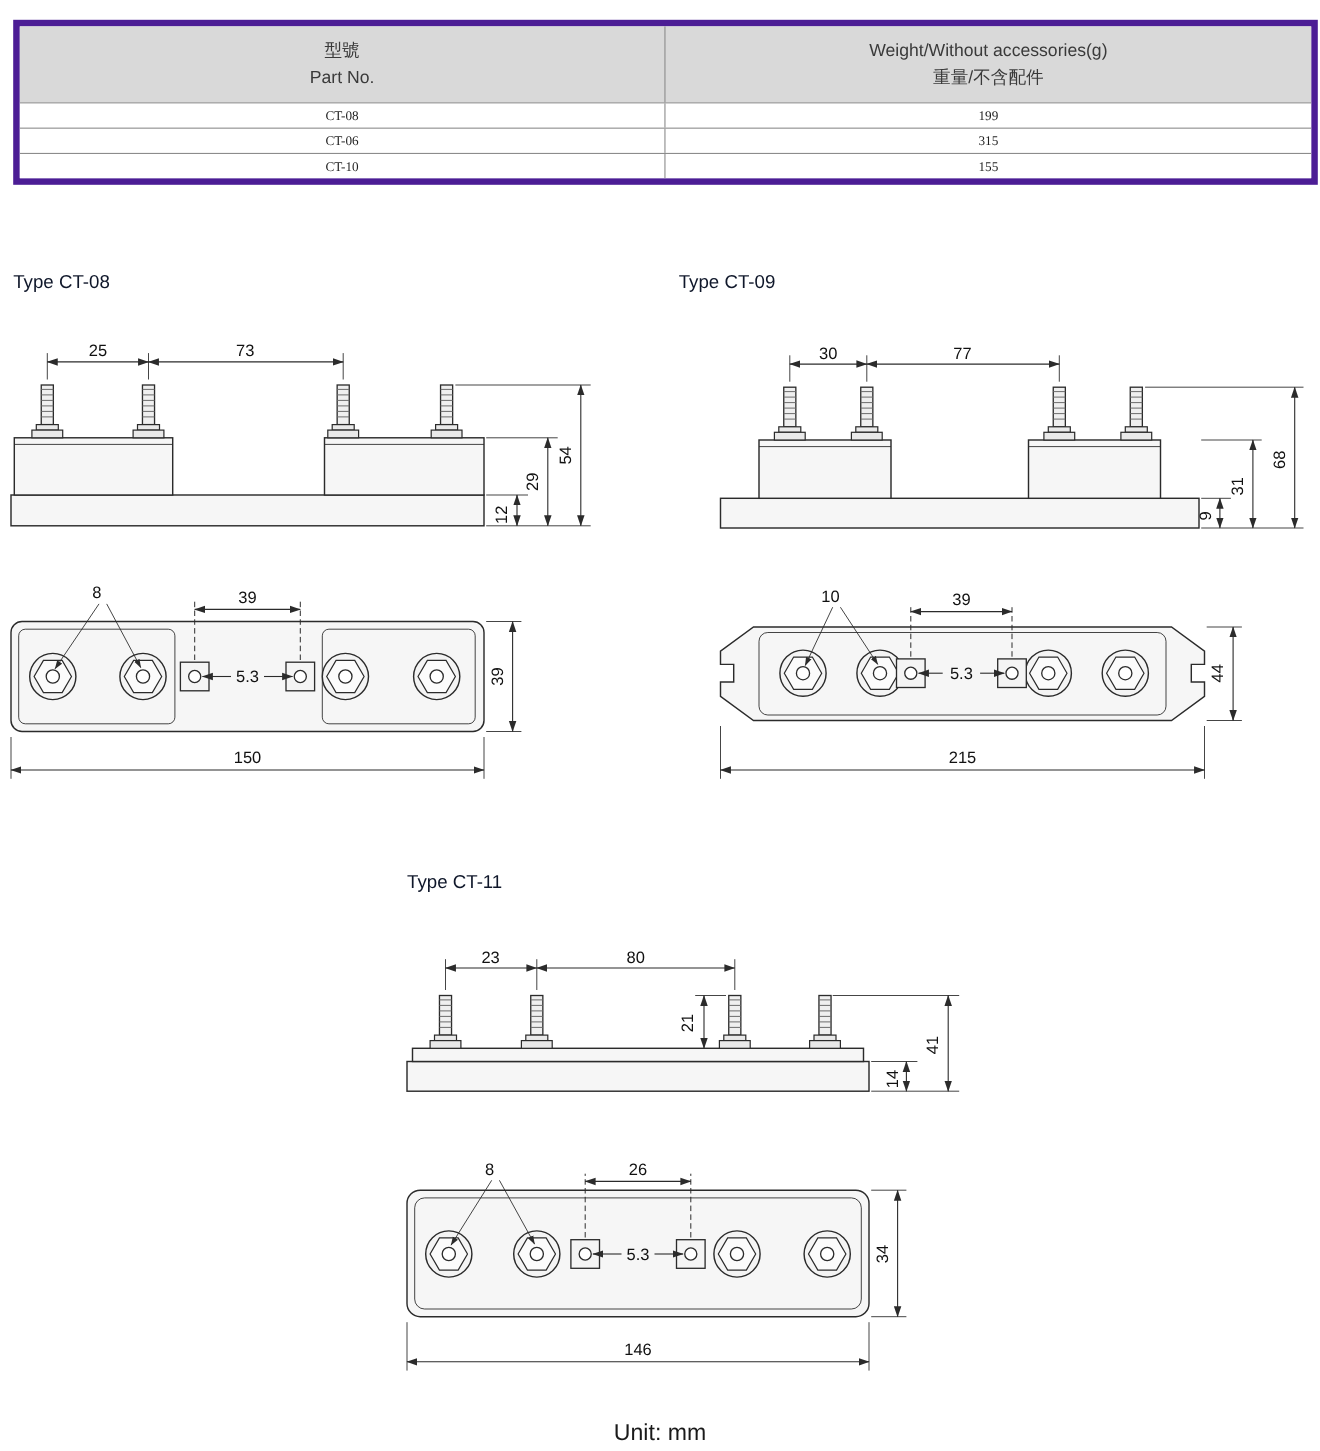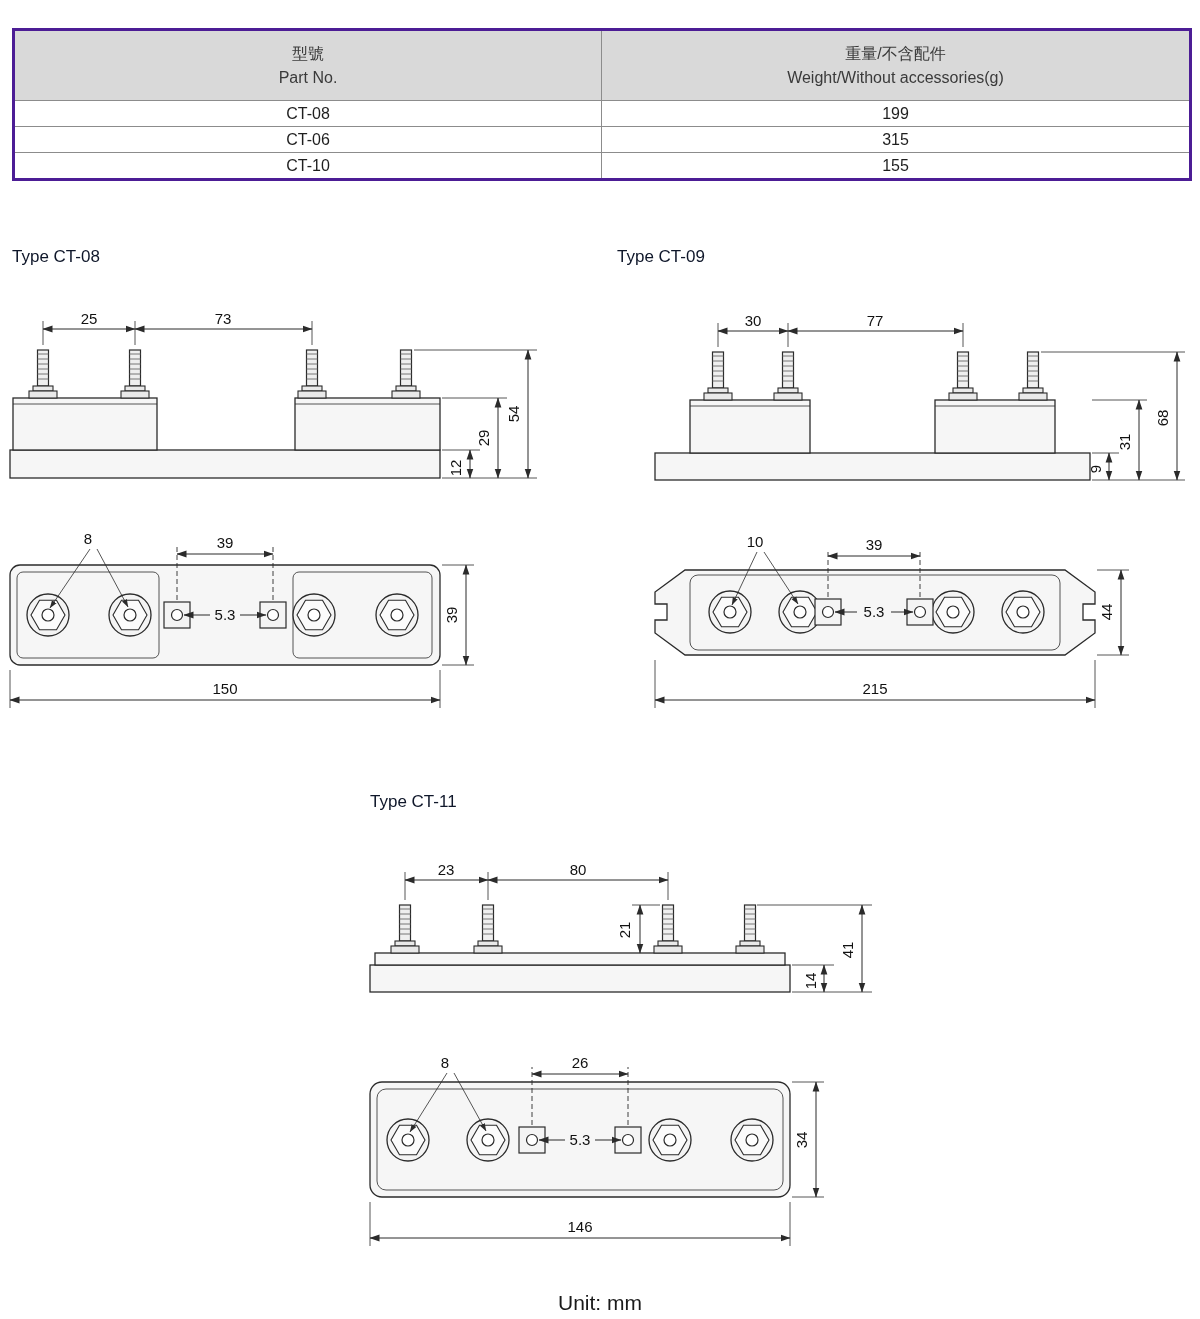--- a/index.html
+++ b/index.html
@@ -1,24 +1,24 @@
 <!DOCTYPE html>
 <html><head>
 <meta charset="utf-8">
 <style>
   html,body { margin:0; padding:0; background:#ffffff; font-family:"Liberation Sans",sans-serif; }
   .page { position:relative; width:1200px; height:1319px; background:#fff; overflow:hidden; }
 
   
-  .spec-table { position:absolute; left:12px; top:28px; width:1174px; border:3px solid #4c1d95; }
+  .spec-table { position:absolute; left:12px; top:18px; width:1174px; border:6px solid #4c1d95; }
   .t-head { display:grid; grid-template-columns:1fr 1fr; background:#d9d9d9; }
   .t-head .cell { padding:11px 0 10px; text-align:center; font-size:16px; color:#3a3a3a; line-height:1.5; }
   .t-head .cell.first { border-right:1px solid #8c8c8c; }
   .t-row { display:grid; grid-template-columns:1fr 1fr; border-top:1px solid #8c8c8c; background:#fff; }
-  .t-row .cell { text-align:center; padding:4px 0 3px; font-size:16px; color:#1f1f1f; }
+  .t-row .cell { text-align:center; padding:4px 0 3px; font-size:12px; color:#1f1f1f;font-family:Liberation Serif, serif; }
   .t-row .cell.first { border-right:1px solid #8c8c8c; }
 
   
   .dwg-title { position:absolute; font-size:17px; color:#0f172a; }
   .unit { position:absolute; left:0; width:100%; text-align:center; top:1291px; font-size:21px; color:#1a1a1a; }
 
   
   svg.dwg { position:absolute; overflow:visible; }
   .ol   { fill:#f6f6f6; stroke:#2b2b2b; stroke-width:1.3; }
   .thin { fill:none; stroke:#2b2b2b; stroke-width:0.8; }
@@ -55,22 +55,22 @@
     </defs>
   </svg>
 
   <div class="spec-table">
     <div class="t-head">
       <div class="cell first">
         <div>型號</div>
         <div>Part No.</div>
       </div>
       <div class="cell">
+        <div>Weight/Without accessories(g)</div>
         <div>重量/不含配件</div>
-        <div>Weight/Without accessories(g)</div>
       </div>
     </div>
     <div class="t-row">
       <div class="cell first">CT-08</div>
       <div class="cell">199</div>
     </div>
     <div class="t-row">
       <div class="cell first">CT-06</div>
       <div class="cell">315</div>
     </div>

